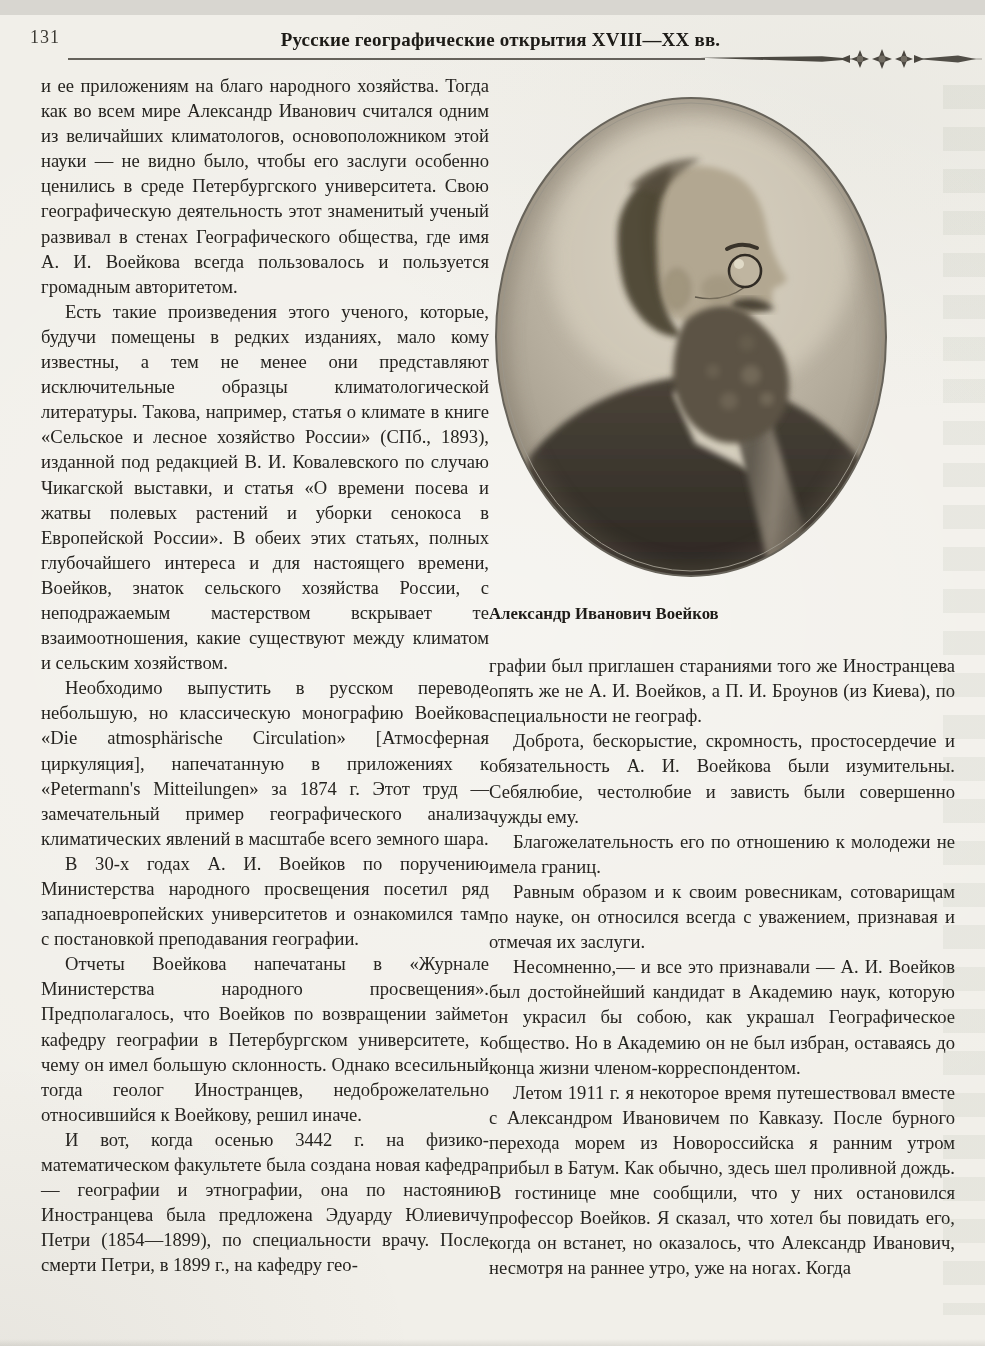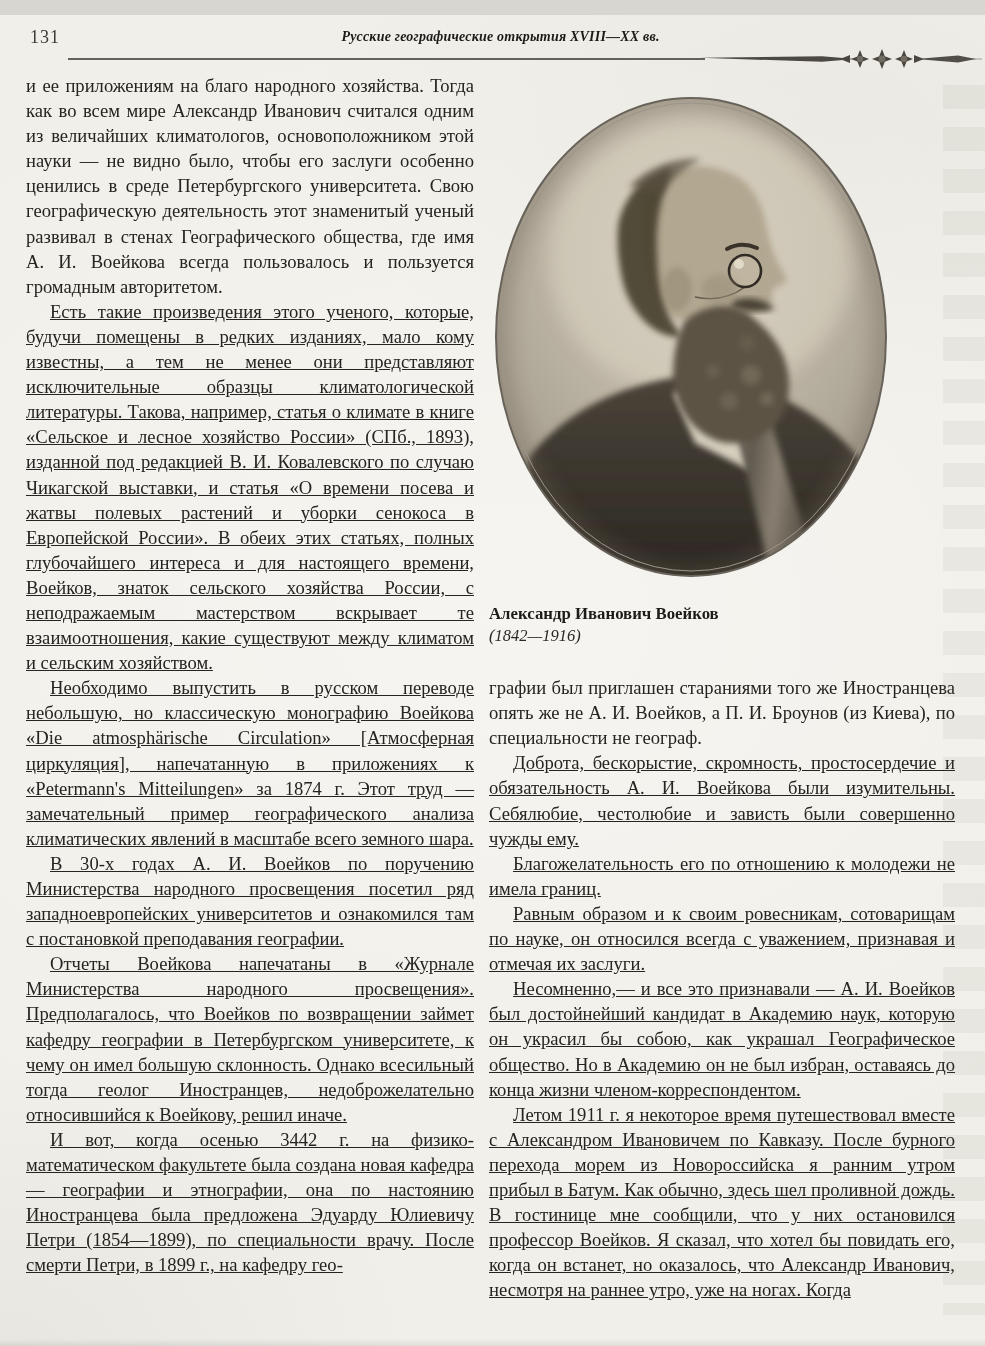--- a/index.html
+++ b/index.html
@@ -17,35 +17,35 @@
     color:#24221e;
   }
   
   .page-number{
     position:absolute;left:30px;top:12px;
     font-size:18px;letter-spacing:1px;color:#3c3a34;
   }
   .header-title{
     position:absolute;left:16px;right:0;top:14px;
     text-align:center;
-    font-style:italic;font-weight:bold;
-    font-size:14px;color:#1d1b17;
+    font-weight:bold;
+    font-size:19px;color:#1d1b17;
     letter-spacing:0.2px;
   }
   .header-rule{position:absolute;left:60px;top:31px;width:925px;height:26px;}
   
   .col{
     position:absolute;top:58px;
     font-size:18.6px;line-height:25.1px;
     text-align:justify;
     color:#262420;
   }
   .col p{margin:0;hyphens:auto;-webkit-hyphens:auto;}
-  .col p.indent{text-indent:24px;text-decoration:underline;}
-  .left-col{left:26px;width:448px;}
+  .col p.indent{text-indent:24px;}
+  .left-col{left:41px;width:448px;}
   .right-col{left:489px;width:466px;top:62px;}
   
   .portrait-fig{
     width:404px;height:492px;
     margin:14px auto 0 auto;
   }
   .caption{
     text-align:left;margin-top:14px;margin-bottom:28px;
     line-height:22px;
   }
@@ -187,21 +187,20 @@
 
         <ellipse cx="202" cy="246" rx="208" ry="254" fill="none" stroke="#6e6556" stroke-width="52" opacity="0.32" filter="url(#soft2)"></ellipse>
       </g>
 
       <ellipse cx="202" cy="246" rx="195" ry="239" fill="none" stroke="#67635a" stroke-width="2"></ellipse>
       <ellipse cx="202" cy="246" rx="190" ry="234" fill="none" stroke="#9b968a" stroke-width="1"></ellipse>
     </svg>
 
     <div class="caption">
       <div class="cap-name">Александр Иванович Воейков</div>
-      <div class="cap-years">(1842—1916)</div>
     </div>
 
     <p>графии был приглашен стараниями того же Иностранцева опять же не А. И. Воейков, а П. И. Броунов (из Киева), по специальности не географ.</p>
     <p class="indent">Доброта, бескорыстие, скромность, простосердечие и обязательность А. И. Воейкова были изумительны. Себялюбие, честолюбие и зависть были совершенно чужды ему.</p>
     <p class="indent">Благожелательность его по отношению к молодежи не имела границ.</p>
     <p class="indent">Равным образом и к своим ровесникам, сотоварищам по науке, он относился всегда с уважением, признавая и отмечая их заслуги.</p>
     <p class="indent">Несомненно,— и все это признавали — А. И. Воейков был достойнейший кандидат в Академию наук, которую он украсил бы собою, как украшал Географическое общество. Но в Академию он не был избран, оставаясь до конца жизни членом-корреспондентом.</p>
     <p class="indent">Летом 1911 г. я некоторое время путешествовал вместе с Александром Ивановичем по Кавказу. После бурного перехода морем из Новороссийска я ранним утром прибыл в Батум. Как обычно, здесь шел проливной дождь. В гостинице мне сообщили, что у них остановился профессор Воейков. Я сказал, что хотел бы повидать его, когда он встанет, но оказалось, что Александр Иванович, несмотря на раннее утро, уже на ногах. Когда</p>
   </div>
 

